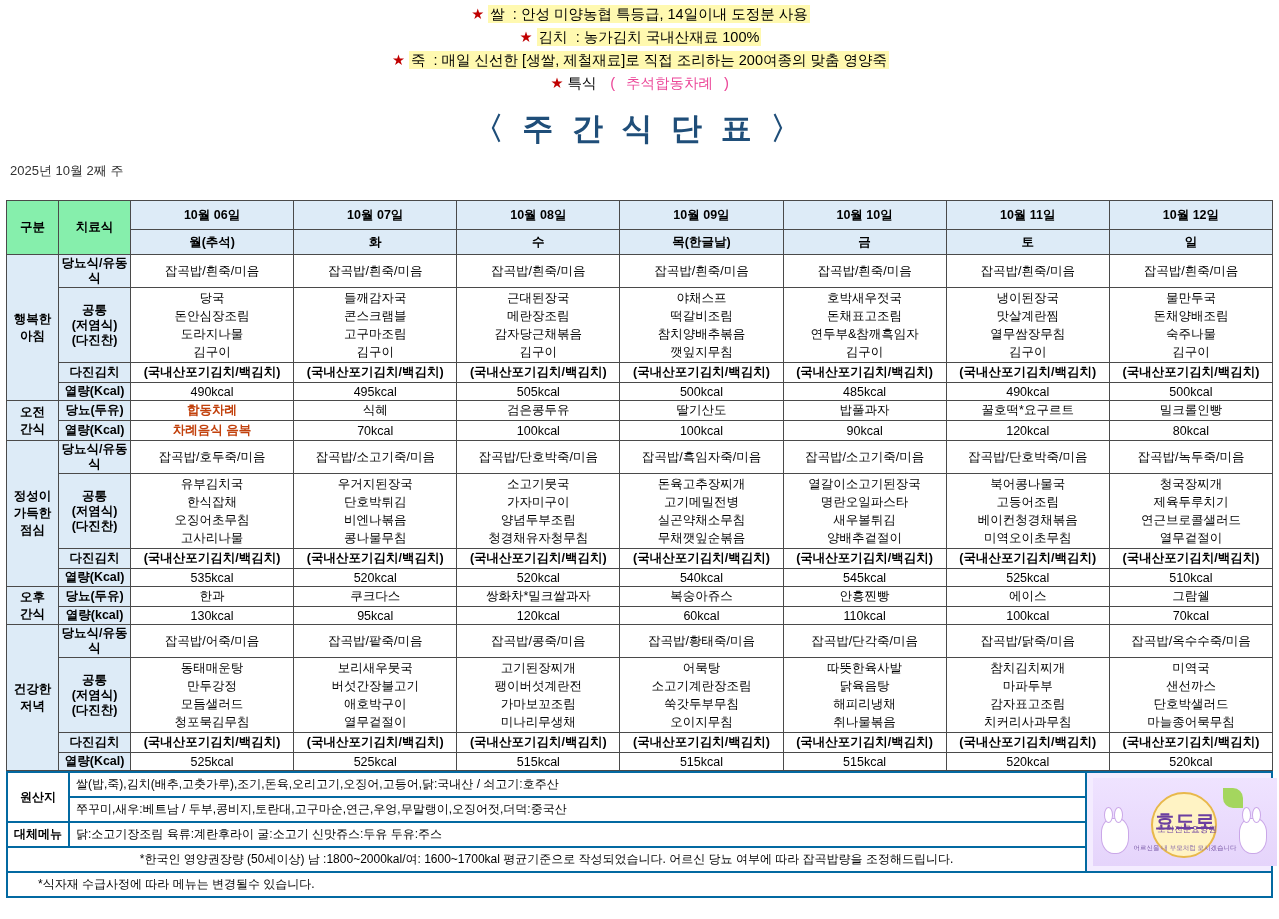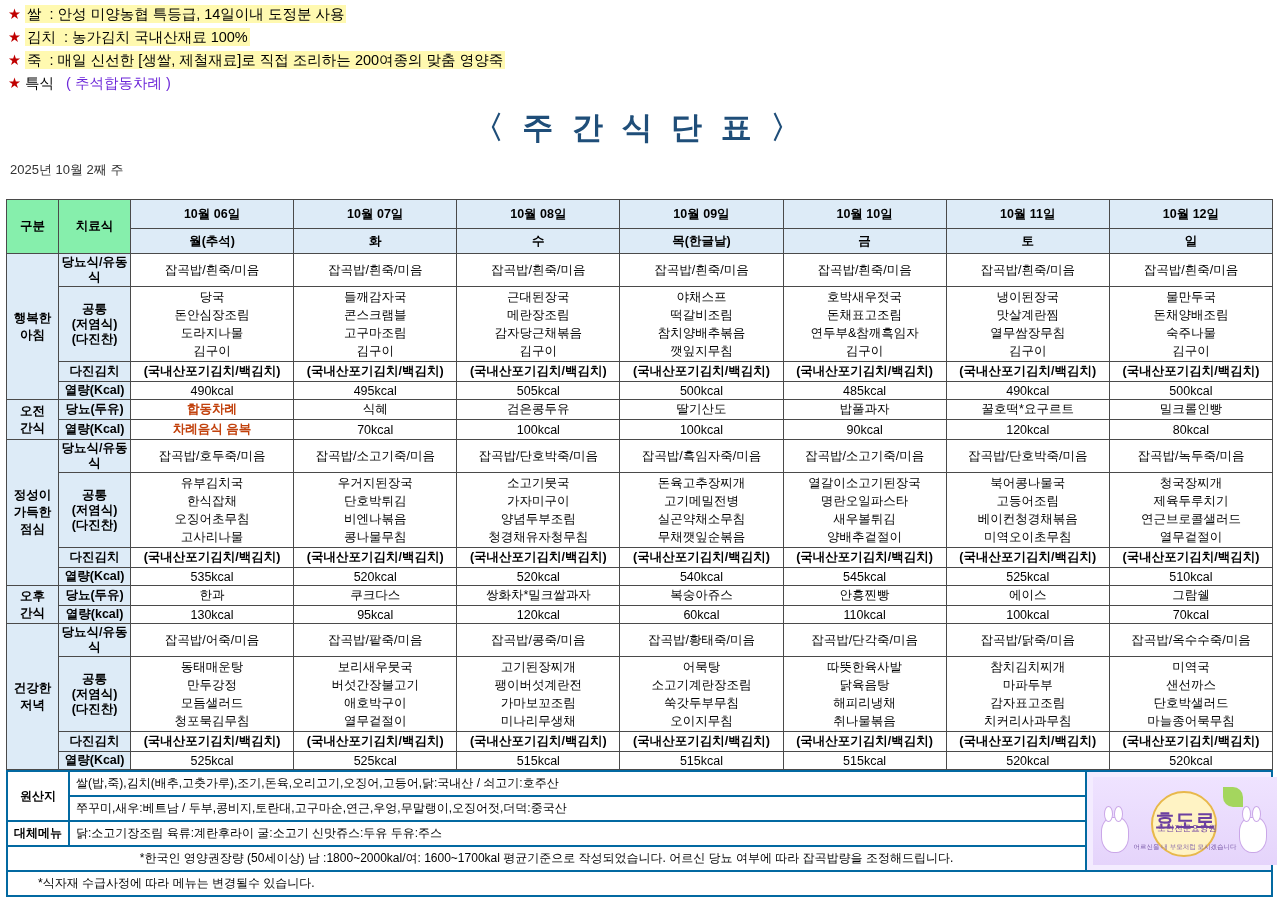--- a/index.html
+++ b/index.html
@@ -1,23 +1,23 @@
 <!DOCTYPE html>
 <html><head>
 <meta charset="utf-8">
 <style>
   html,body{margin:0;padding:0;background:#fff;}
   body{width:1279px;height:919px;font-family:"Liberation Sans","DejaVu Sans",sans-serif;color:#000;}
   .page{width:1279px;height:919px;position:relative;box-sizing:border-box;padding:4px 6px 0 6px;}
-  .notes{margin:0 0 2px 2px;}
+  .notes{margin:0 0 2px 2px;text-align:center;}
   .note{font-size:14.5px;line-height:20px;margin-bottom:3px;white-space:nowrap;}
   .note .star{color:#c00000;font-weight:bold;margin-right:4px;}
   .note .hl{background:#fff9b0;padding:1px 2px;}
   .note.special .lbl{color:#000;}
-  .note.special .val{color:#6d28d9;}
+  .note.special .val{color:#ec4899;font-family:Liberation Mono, monospace;}
   .title{text-align:center;font-size:31px;font-weight:bold;color:#1f4e79;letter-spacing:5px;margin:14px 0 12px 0;}
   .subrow{display:flex;align-items:flex-end;justify-content:space-between;font-size:13px;margin:0 4px 20px 4px;}
   .subrow .left{color:#333;}
   .subrow .right{color:#000;margin-right:10px;}
   table.menu{border-collapse:collapse;width:1267px;table-layout:fixed;}
   table.menu td,table.menu th{border:1px solid #4a4a4a;text-align:center;vertical-align:middle;font-size:12.5px;padding:1px 2px;}
   .hdr-date{background:#ddebf7;font-size:14px;font-weight:bold;height:26px;}
   .hdr-day{background:#ddebf7;font-size:13.5px;font-weight:bold;height:22px;}
   .col-gubun{background:#86efac;font-weight:bold;font-size:13.5px;}
   .side-label{background:#ddebf7;font-weight:bold;font-size:13px;line-height:17px;}

